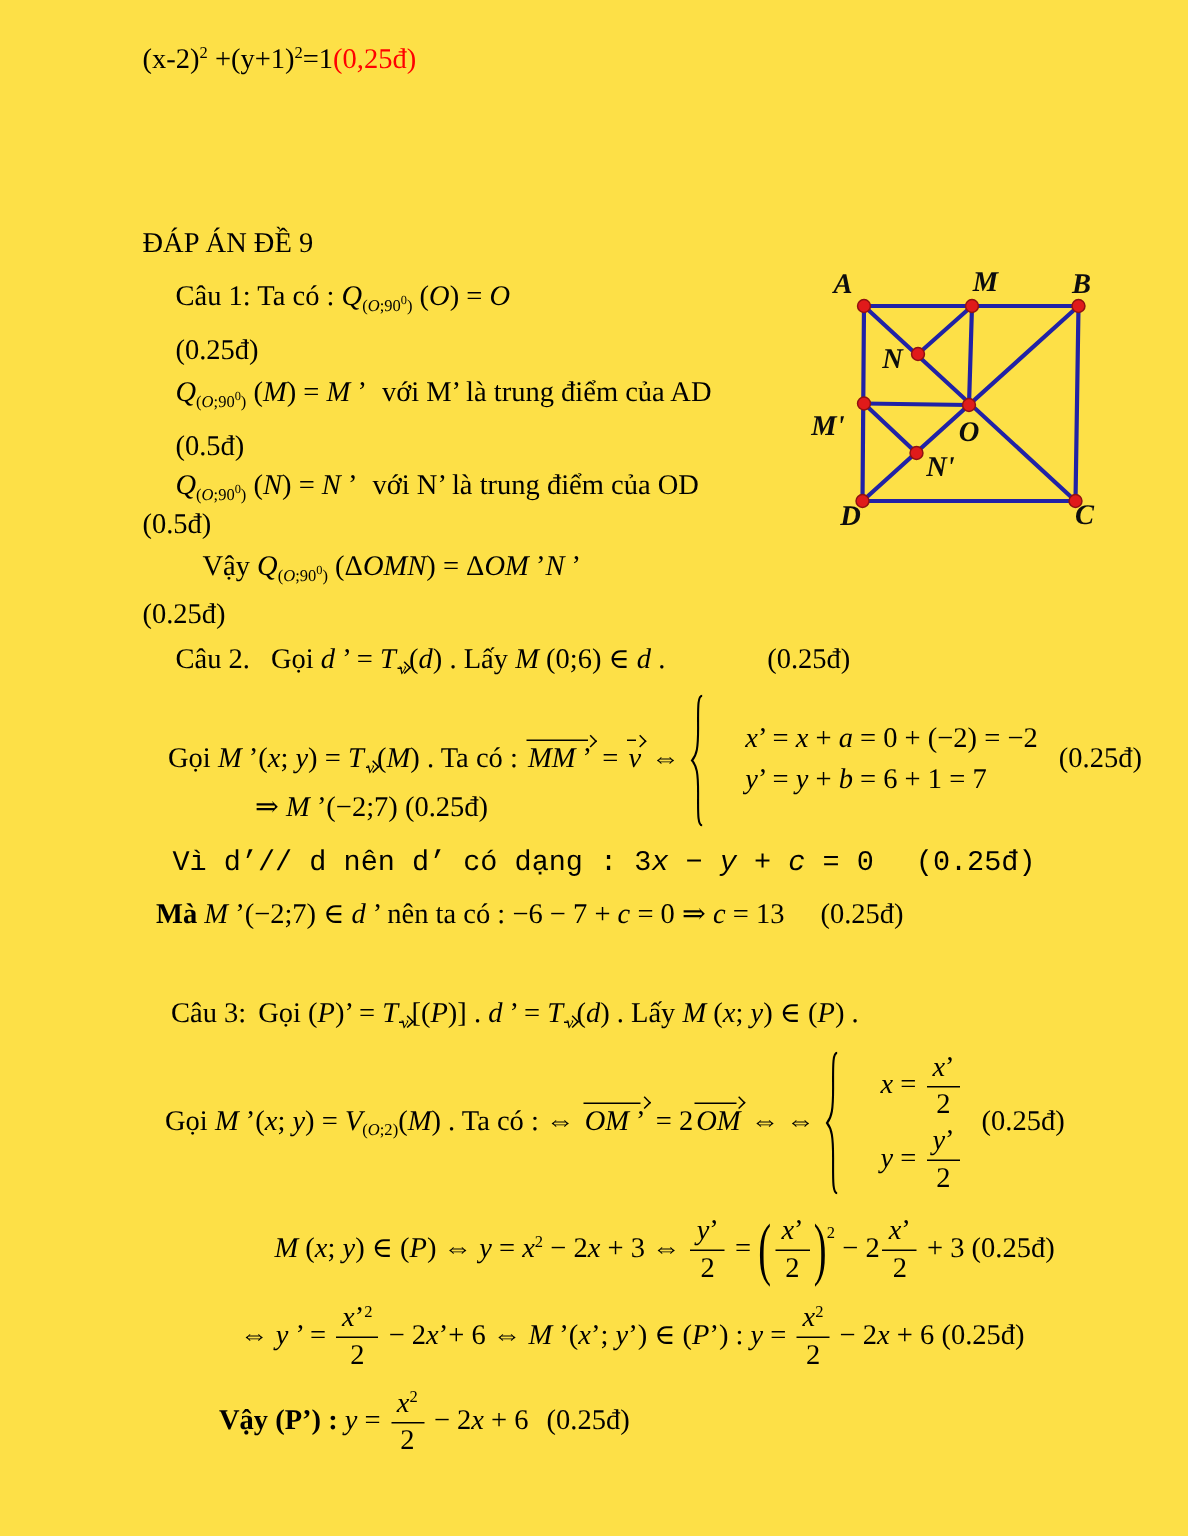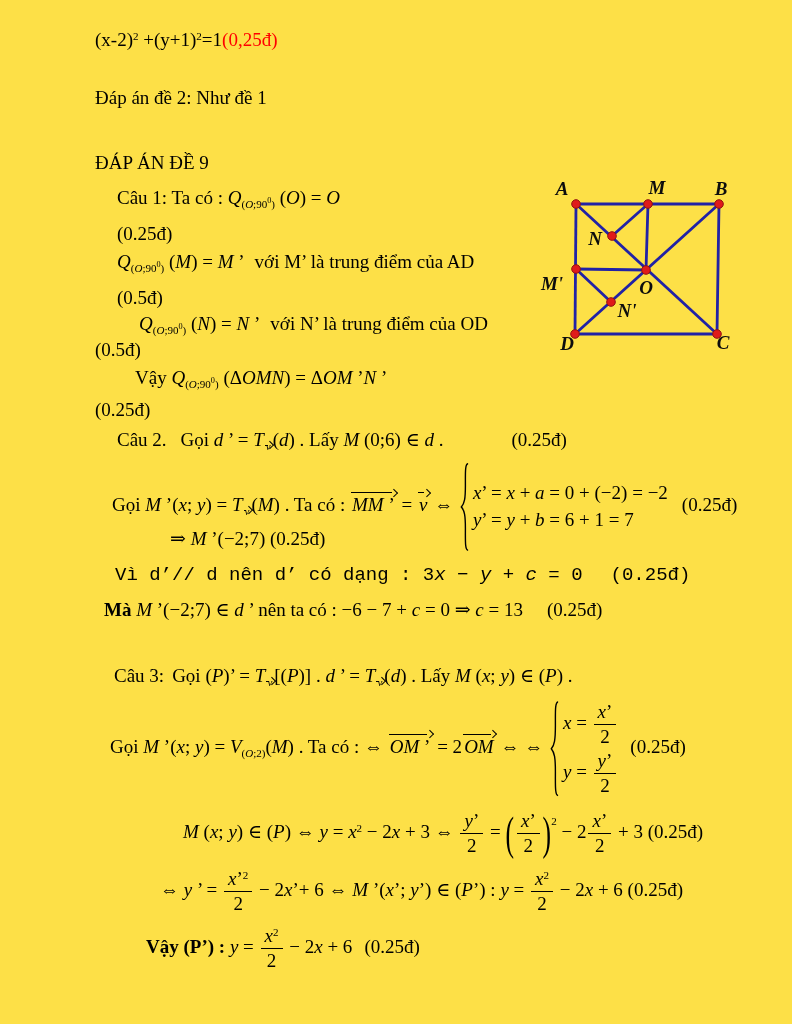--- a/index.html
+++ b/index.html
@@ -20,46 +20,45 @@
   
   .vec { position:relative; display:inline-block; padding:0 2px; }
   .vec::after { content:""; position:absolute; left:1px; right:5px; top:-1px; border-top:1.4px solid #000; }
   .vec::before { content:""; position:absolute; right:0; top:-3.8px; width:4.6px; height:4.6px;
                  border-top:1.4px solid #000; border-right:1.4px solid #000; transform:rotate(45deg); }
   
   .frac { display:inline-block; vertical-align:middle; text-align:center; margin:0 2px; line-height:1.15; }
   .frac .num { display:block; padding:0 4px 1px; border-bottom:1.3px solid #000; }
   .frac .den { display:block; padding-top:1px; }
   
-  .cases { display:inline-flex; align-items:center; vertical-align:middle; margin:0 4px 0 2px; }
+  .cases { display:inline-flex; align-items:center; vertical-align:middle; margin:0 4px 0 2px;gap:24px; }
   .cases svg.brace { align-self:stretch; width:9px; min-height:2.5em; height:auto; margin-right:4px; }
   .cases .rows { display:inline-block; }
   .cases .row { display:block; text-align:left; padding:1px 0; }
   
   .bp { display:inline-block; vertical-align:middle; font-size:2.45em; line-height:0.85;
         transform:scaleX(.55); margin:0 -3px; font-weight:400; }
   
   .diagram { position:absolute; left:535px; top:168px; width:215px; height:195px; }
   .dlabel { font-weight:bold; font-style:italic; font-size:19px;
             font-family:"Liberation Serif","DejaVu Serif",serif; fill:#0d0d0d; }
 </style>
 </head>
 <body>
 
 <div class="page">
 
   <div class="mline" style="left:95px;  top:28px;">(x-2)<sup>2</sup> +(y+1)<sup>2</sup>=1<span class="red">(0,25đ)</span></div>
-  <div class="mline" style="left:95px;  top:86px;">Đáp án  đề 2: Như đề 1</div>
   <div class="mline" style="left:95px;  top:151px;">ĐÁP ÁN  ĐỀ 9</div>
 
   <div class="mline" style="left:117px; top:186px;">Câu 1: Ta có : <i>Q</i><sub>(<i>O</i>;90<sup>0</sup>)</sub> (<i>O</i>) = <i>O</i></div>
   <div class="mline" style="left:117px; top:222px;">(0.25đ)</div>
   <div class="mline" style="left:117px; top:250px;"><i>Q</i><sub>(<i>O</i>;90<sup>0</sup>)</sub> (<i>M</i>) = <i>M</i> ’<span class="sp" style="width: 10px;"></span>với M’ là trung điểm của AD</div>
   <div class="mline" style="left:117px; top:286px;">(0.5đ)</div>
-  <div class="mline" style="left:117px; top:312px;margin-left:22px;"><i>Q</i><sub>(<i>O</i>;90<sup>0</sup>)</sub> (<i>N</i>) = <i>N</i> ’<span class="sp" style="width: 10px;"></span>với N’ là trung điểm của OD</div>
+  <div class="mline" style="left:117px; top:312px;"><i>Q</i><sub>(<i>O</i>;90<sup>0</sup>)</sub> (<i>N</i>) = <i>N</i> ’<span class="sp" style="width: 10px;"></span>với N’ là trung điểm của OD</div>
   <div class="mline" style="left:95px;  top:338px;">(0.5đ)</div>
   <div class="mline" style="left:95px;  top:366px;margin-left:40px;">Vậy <i>Q</i><sub>(<i>O</i>;90<sup>0</sup>)</sub> (Δ<i>OMN</i>) = Δ<i>OM</i> ’<i>N</i> ’</div>
   <div class="mline" style="left:95px;  top:398px;">(0.25đ)</div>
 
   <div class="mline" style="left:117px; top:428px;">Câu 2.<span class="sp" style="width: 14px;"></span>Gọi <i>d</i> ’ = <i>T</i><sub><span class="vec"><i>v</i></span></sub>(<i>d</i>) . Lấy <i>M</i> (0;6) ∈ <i>d</i> .<span class="sp" style="width: 68px;"></span>(0.25đ)</div>
   <div class="mline" style="left:112px; top:462px;">Gọi <i>M</i> ’(<i>x</i>; <i>y</i>) = <i>T</i><sub><span class="vec"><i>v</i></span></sub>(<i>M</i>) . Ta có : <span class="vec"><i>MM</i> ’</span> = <span class="vec"><i>v</i></span> ⇔ <span class="cases">
         <svg class="brace" viewBox="0 0 10 100" preserveAspectRatio="none">
           <path d="M9 2 C5.5 2 6 12 6 26 C6 41 5 46 1.5 50 C5 54 6 59 6 74 C6 88 5.5 98 9 98" fill="none" stroke="#000" stroke-width="1.4" vector-effect="non-scaling-stroke"></path>
         </svg>
         <span class="rows">

